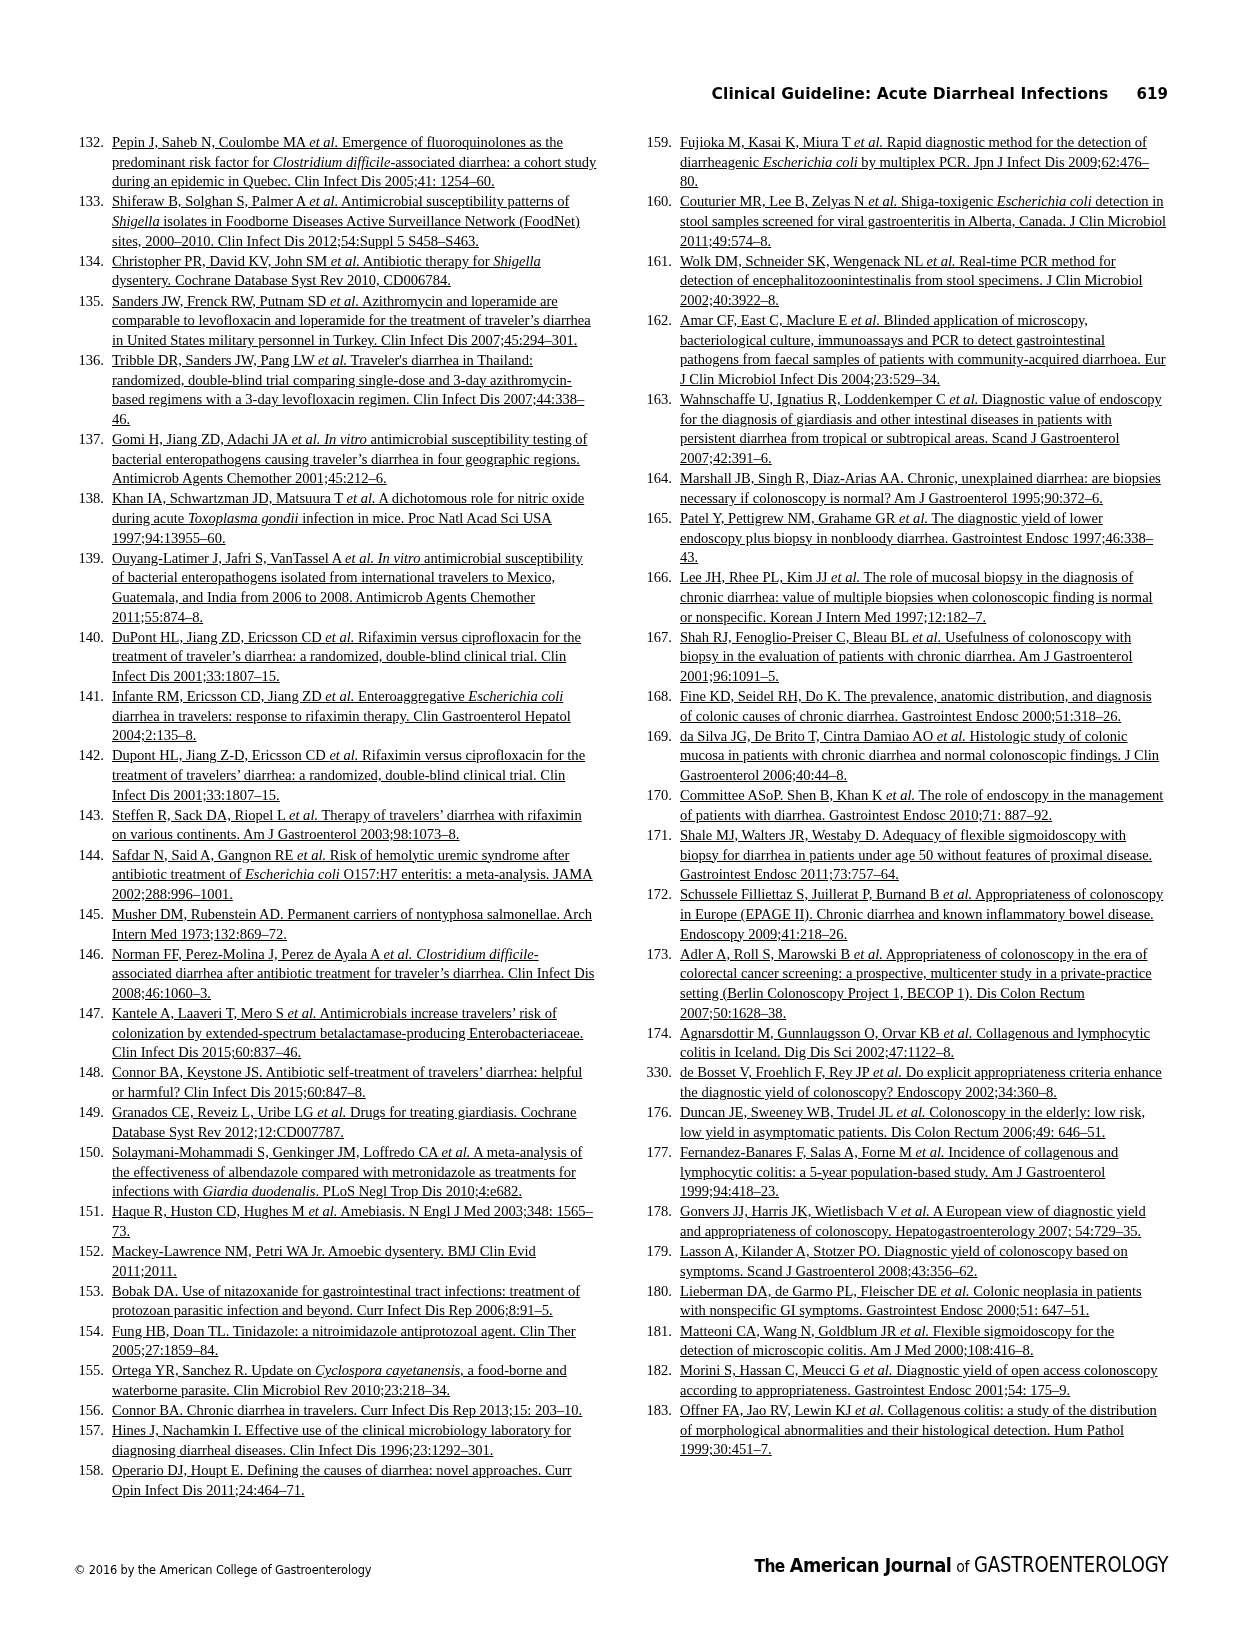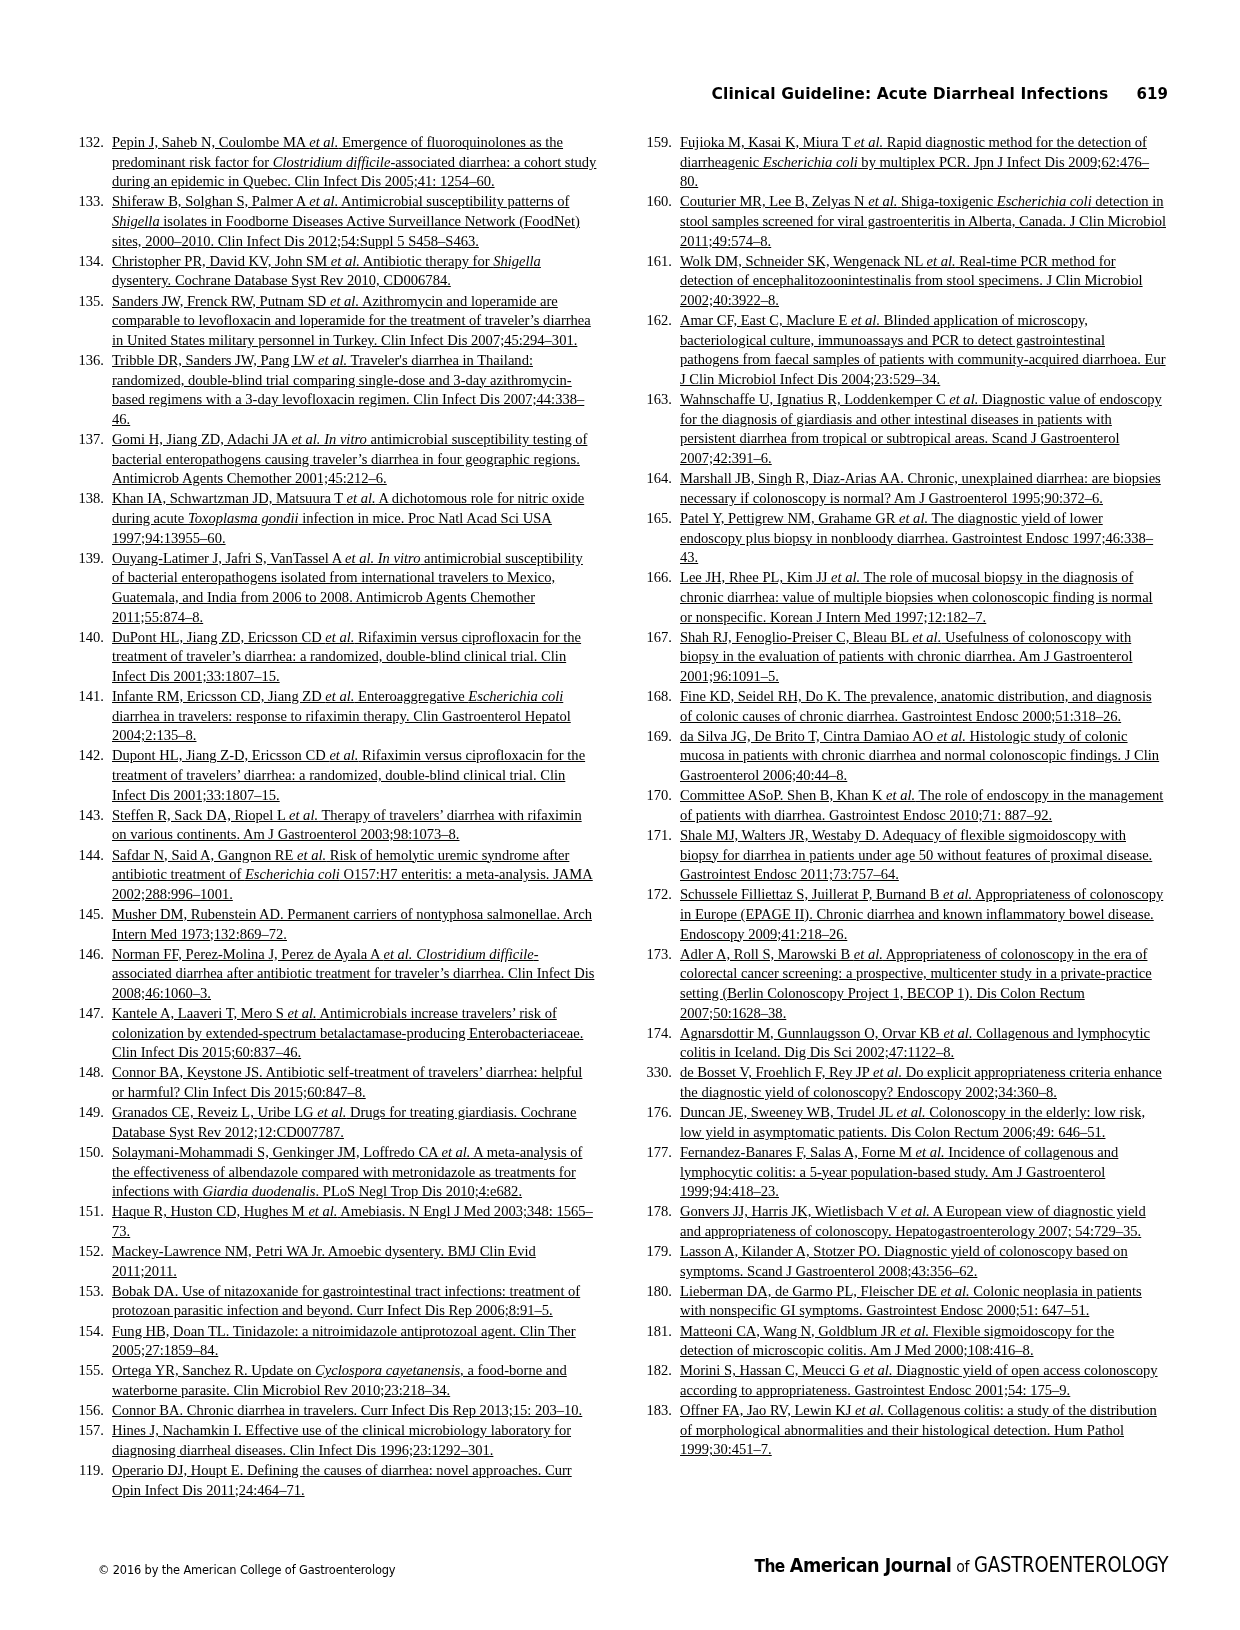--- a/index.html
+++ b/index.html
@@ -80,21 +80,20 @@
 
   
   .footer {
     position: absolute;
     left: 74px;
     right: 72px;
     bottom: 53px;
     display: flex;
     align-items: flex-end;
     justify-content: space-between;
-    margin-left: 24px;
   }
   .copyright {
     font-family: "DejaVu Sans", "Liberation Sans", sans-serif;
     font-size: 11.4px;
     letter-spacing: -0.15px;
     color: #000;
   }
   .journal-logo {
     font-family: "DejaVu Sans", "Liberation Sans", sans-serif;
     font-size: 20px;
@@ -149,21 +148,21 @@
         <li><span class="refnum">148.</span><span class="reftext">Connor BA, Keystone JS. Antibiotic self-treatment of travelers’ diarrhea: helpful or harmful? Clin Infect Dis 2015;60:847–8.</span></li>
         <li><span class="refnum">149.</span><span class="reftext">Granados CE, Reveiz L, Uribe LG <i>et al.</i> Drugs for treating giardiasis. Cochrane Database Syst Rev 2012;12:CD007787.</span></li>
         <li><span class="refnum">150.</span><span class="reftext">Solaymani-Mohammadi S, Genkinger JM, Loffredo CA <i>et al.</i> A meta-analysis of the effectiveness of albendazole compared with metronidazole as treatments for infections with <i>Giardia duodenalis</i>. PLoS Negl Trop Dis 2010;4:e682.</span></li>
         <li><span class="refnum">151.</span><span class="reftext">Haque R, Huston CD, Hughes M <i>et al.</i> Amebiasis. N Engl J Med 2003;348: 1565–73.</span></li>
         <li><span class="refnum">152.</span><span class="reftext">Mackey-Lawrence NM, Petri WA Jr. Amoebic dysentery. BMJ Clin Evid 2011;2011.</span></li>
         <li><span class="refnum">153.</span><span class="reftext">Bobak DA. Use of nitazoxanide for gastrointestinal tract infections: treatment of protozoan parasitic infection and beyond. Curr Infect Dis Rep 2006;8:91–5.</span></li>
         <li><span class="refnum">154.</span><span class="reftext">Fung HB, Doan TL. Tinidazole: a nitroimidazole antiprotozoal agent. Clin Ther 2005;27:1859–84.</span></li>
         <li><span class="refnum">155.</span><span class="reftext">Ortega YR, Sanchez R. Update on <i>Cyclospora cayetanensis</i>, a food-borne and waterborne parasite. Clin Microbiol Rev 2010;23:218–34.</span></li>
         <li><span class="refnum">156.</span><span class="reftext">Connor BA. Chronic diarrhea in travelers. Curr Infect Dis Rep 2013;15: 203–10.</span></li>
         <li><span class="refnum">157.</span><span class="reftext">Hines J, Nachamkin I. Effective use of the clinical microbiology laboratory for diagnosing diarrheal diseases. Clin Infect Dis 1996;23:1292–301.</span></li>
-        <li><span class="refnum">119.</span><span class="reftext">Operario DJ, Houpt E. Defining the causes of diarrhea: novel approaches. Curr Opin Infect Dis 2011;24:464–71.</span></li>
+        <li><span class="refnum">158.</span><span class="reftext">Operario DJ, Houpt E. Defining the causes of diarrhea: novel approaches. Curr Opin Infect Dis 2011;24:464–71.</span></li>
       </ol>
   </div>
   <div class="col">
     <ol class="reflist">
         <li><span class="refnum">159.</span><span class="reftext">Fujioka M, Kasai K, Miura T <i>et al.</i> Rapid diagnostic method for the detection of diarrheagenic <i>Escherichia coli</i> by multiplex PCR. Jpn J Infect Dis 2009;62:476–80.</span></li>
         <li><span class="refnum">160.</span><span class="reftext">Couturier MR, Lee B, Zelyas N <i>et al.</i> Shiga-toxigenic <i>Escherichia coli</i> detection in stool samples screened for viral gastroenteritis in Alberta, Canada. J Clin Microbiol 2011;49:574–8.</span></li>
         <li><span class="refnum">161.</span><span class="reftext">Wolk DM, Schneider SK, Wengenack NL <i>et al.</i> Real-time PCR method for detection of encephalitozoonintestinalis from stool specimens. J Clin Microbiol 2002;40:3922–8.</span></li>
         <li><span class="refnum">162.</span><span class="reftext">Amar CF, East C, Maclure E <i>et al.</i> Blinded application of microscopy, bacteriological culture, immunoassays and PCR to detect gastrointestinal pathogens from faecal samples of patients with community-acquired diarrhoea. Eur J Clin Microbiol Infect Dis 2004;23:529–34.</span></li>
         <li><span class="refnum">163.</span><span class="reftext">Wahnschaffe U, Ignatius R, Loddenkemper C <i>et al.</i> Diagnostic value of endoscopy for the diagnosis of giardiasis and other intestinal diseases in patients with persistent diarrhea from tropical or subtropical areas. Scand J Gastroenterol 2007;42:391–6.</span></li>
         <li><span class="refnum">164.</span><span class="reftext">Marshall JB, Singh R, Diaz-Arias AA. Chronic, unexplained diarrhea: are biopsies necessary if colonoscopy is normal? Am J Gastroenterol 1995;90:372–6.</span></li>

